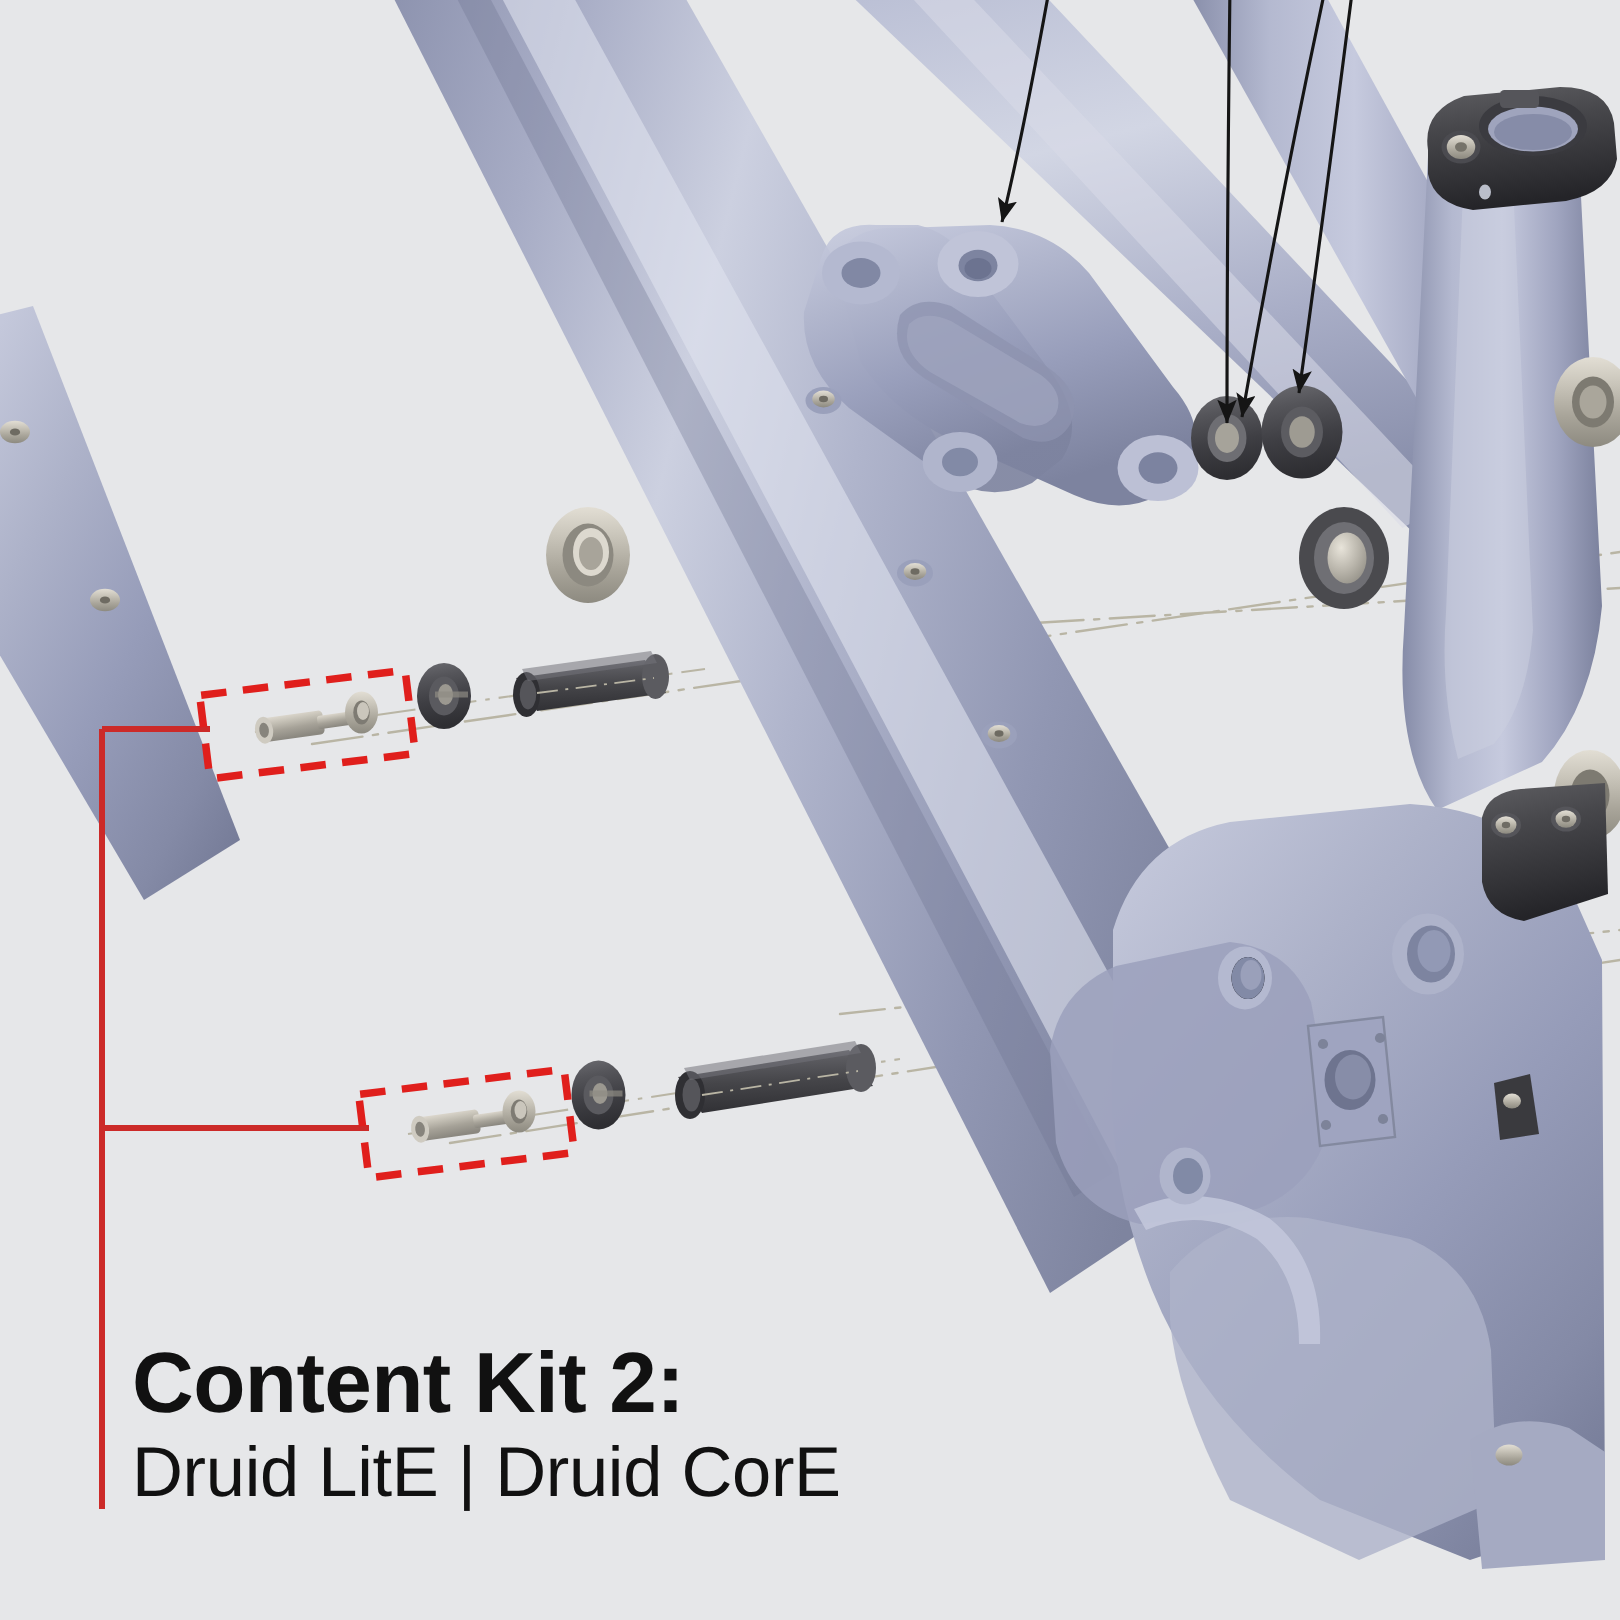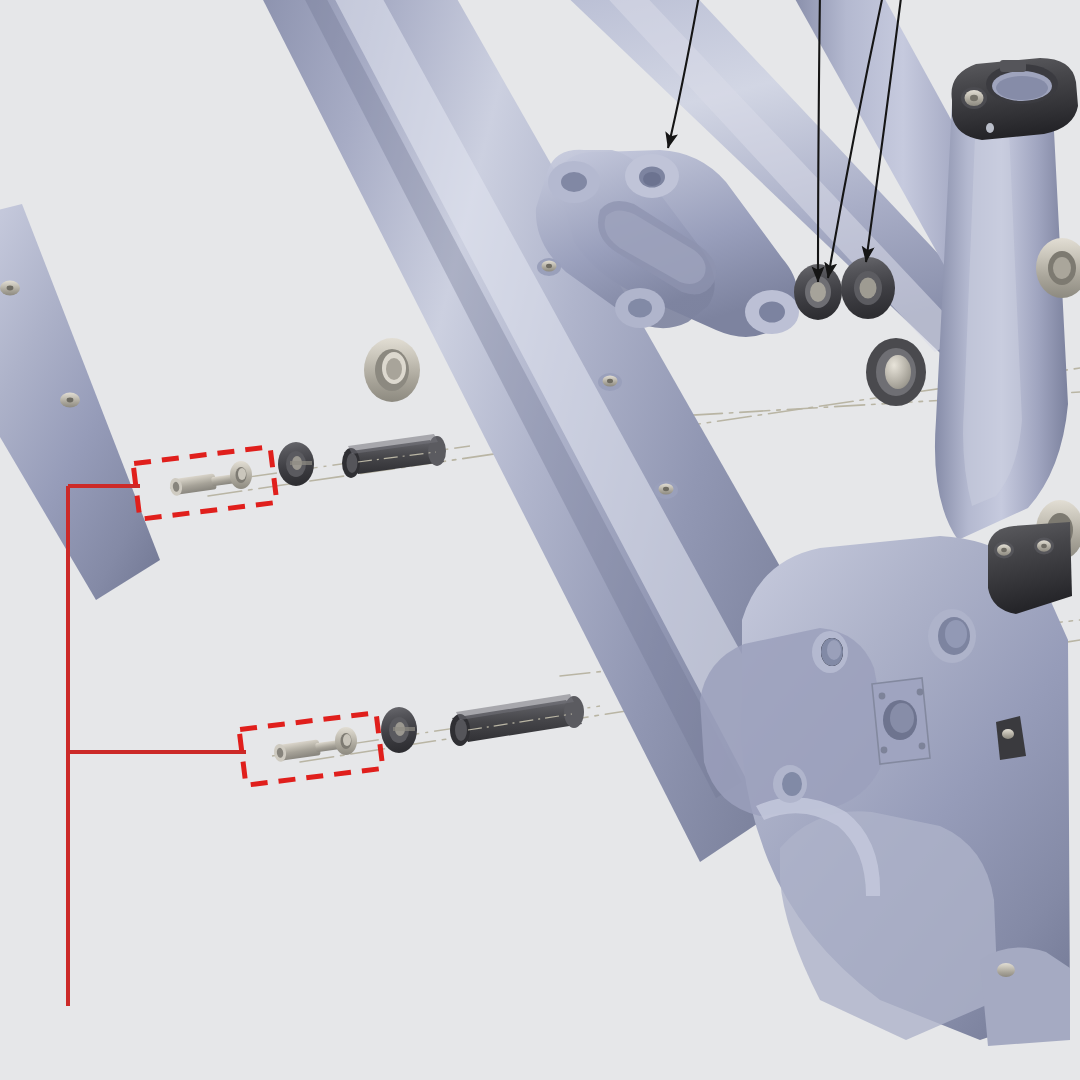--- a/index.html
+++ b/index.html
@@ -386,14 +386,18 @@
       <line x1="68" y1="486" x2="140" y2="486" stroke="#cc2a28" stroke-width="4"></line>
 
       <line x1="68" y1="752" x2="246" y2="752" stroke="#cc2a28" stroke-width="4"></line>
 
       <rect x="136" y="455" width="138" height="56" rx="1" transform="rotate(-7 205 483)" fill="none" stroke="#e01f1c" stroke-width="5" stroke-dasharray="17 11"></rect>
 
       <rect x="242" y="721" width="138" height="56" rx="1" transform="rotate(-7 311 749)" fill="none" stroke="#e01f1c" stroke-width="5" stroke-dasharray="17 11"></rect>
     </g>
   </svg>
 
+  <div class="title-block">
+    <div class="title-main">Content Kit 2:</div>
+    <div class="title-sub">Druid LitE | Druid CorE</div>
+  </div>
 
 </div>
 
 </body></html>

